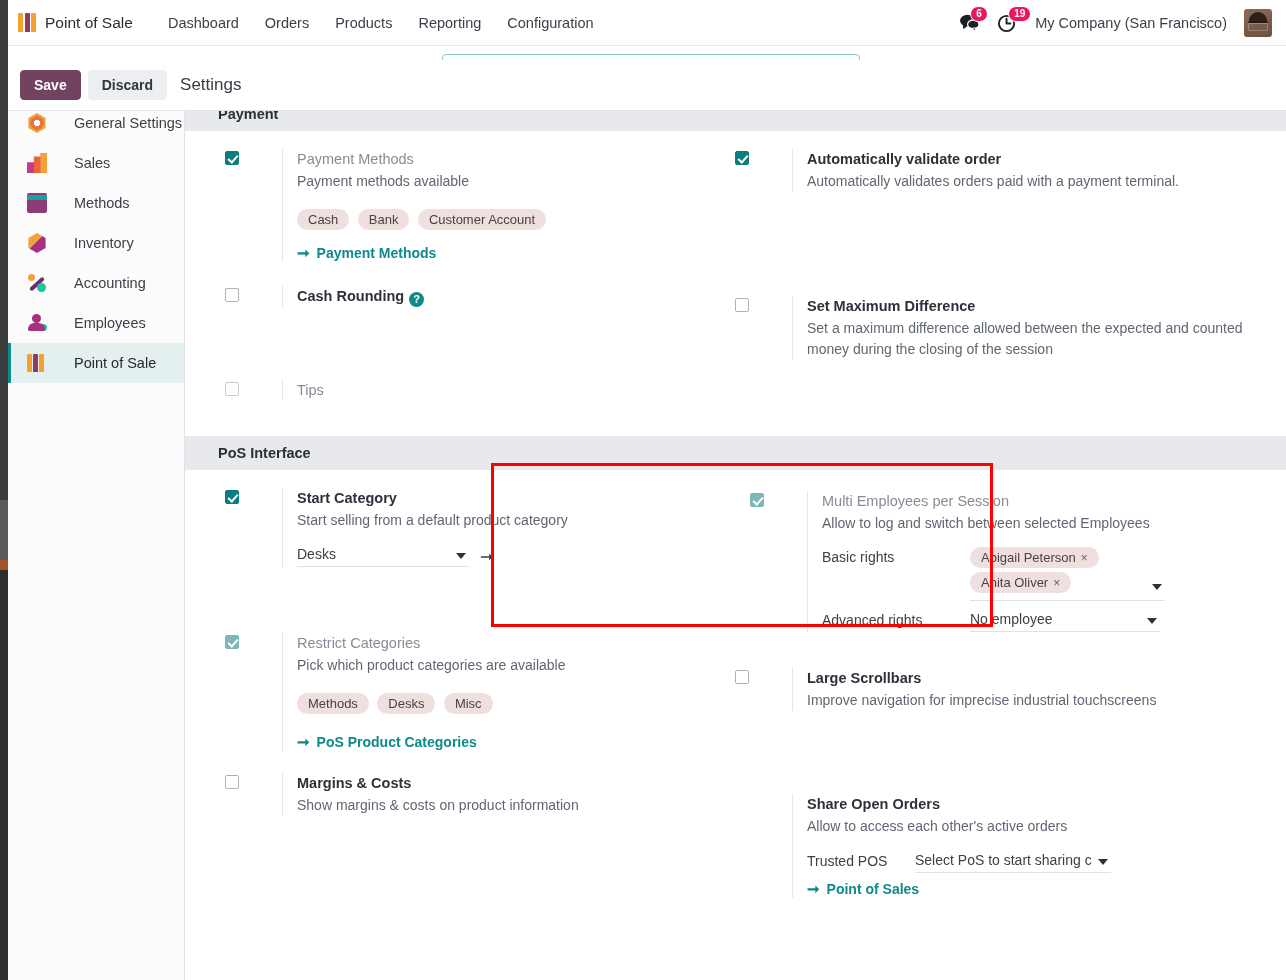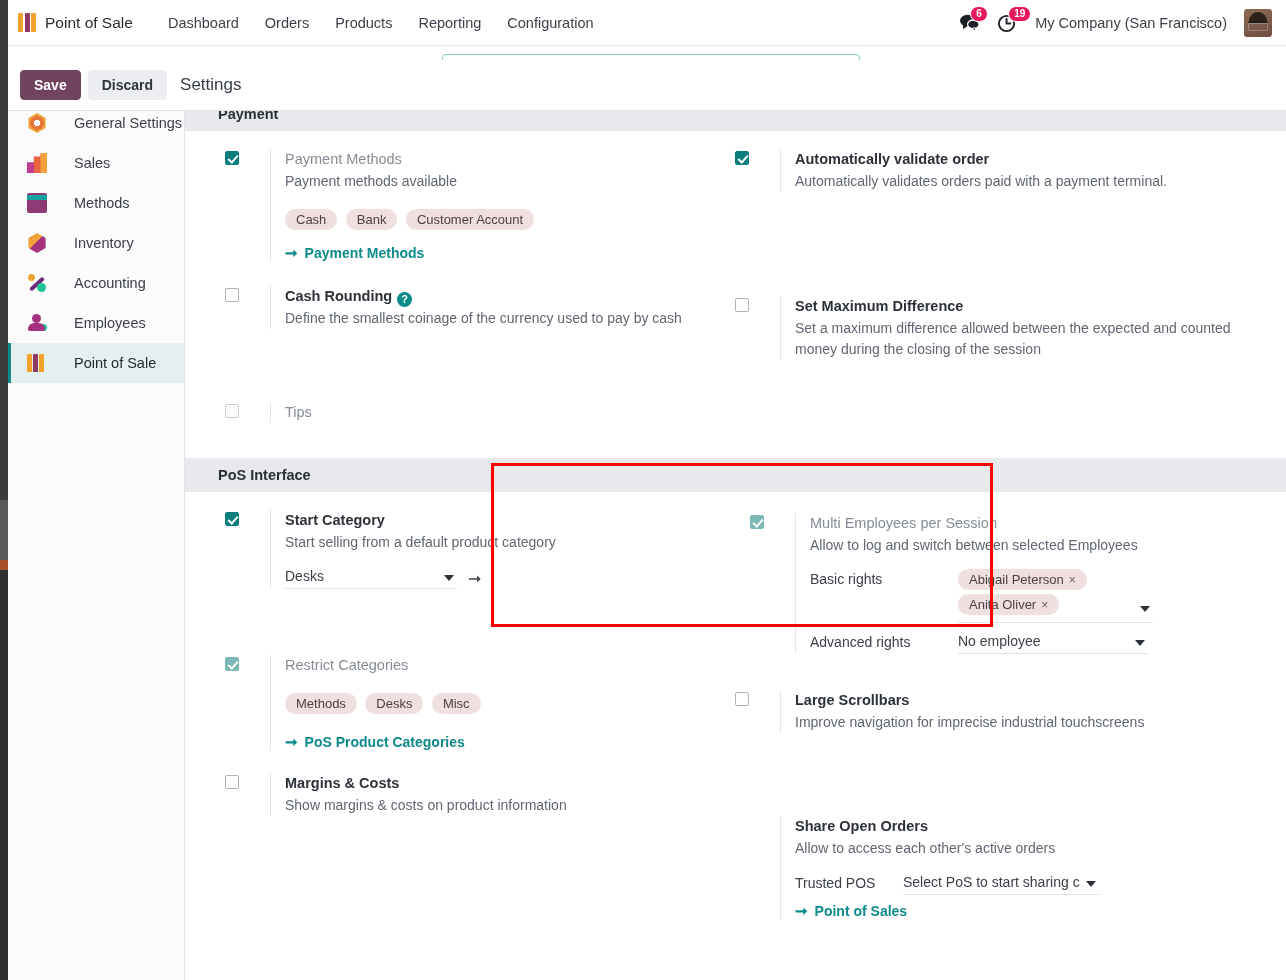--- a/index.html
+++ b/index.html
@@ -129,21 +129,21 @@
   }
   .sec-header {
     background: #e7e9ec; height: 34px; display: flex; align-items: center;
     padding-left: 33px; font-size: 14.5px; font-weight: bold; color: #2b2f38;
   }
   .sec-body { padding: 0 0 0 40px; }
   .row2 { display: flex; }
   .col { width: 510px; flex: none; }
 
   .setting {
-    display: flex; gap: 4px; padding-top: 18px; position: relative;
+    display: flex; gap: 16px; padding-top: 18px; position: relative;
   }
   .cb-wrap { width: 41px; flex: none; padding-top: 2px; }
   .cb {
     width: 14px; height: 14px; border-radius: 2px; border: 1px solid #adb2bb;
     background: #fff; cursor: pointer; position: relative; display: block;
   }
   .cb.checked { background: #0a7e7e; border-color: #0a7e7e; }
   .cb.checked::after {
     content: ""; position: absolute; left: 3.5px; top: 1px;
     width: 4px; height: 8px; border: solid #fff; border-width: 0 2px 2px 0;
@@ -338,21 +338,20 @@
         </div>
 
         <div class="setting" style="padding-top:24px">
           <div class="cb-wrap">
               <span class="cb"></span>
             </div>
           <div class="setting-body">
             <div class="s-title">
               <span>Cash Rounding</span><span class="help-ico">?</span>
             </div>
-            <div class="s-desc">Define the smallest coinage of the currency used to pay by cash</div>
           </div>
         </div>
 
         <div class="setting" style="padding-top:73px">
           <div class="cb-wrap">
               <span class="cb disabled"></span>
             </div>
           <div class="setting-body">
             <div class="s-title dim">Tips</div>
           </div>
@@ -405,20 +404,21 @@
             </div>
           </div>
         </div>
 
         <div class="setting" style="padding-top:66px">
           <div class="cb-wrap">
               <span class="cb checked muted"></span>
             </div>
           <div class="setting-body">
             <div class="s-title dim">Restrict Categories</div>
+            <div class="s-desc">Pick which product categories are available</div>
             <div class="tags" style="max-width:340px">
               <span class="tag">Methods</span>
               <span class="tag">Desks</span>
               <span class="tag">Misc</span>
             </div>
             <div class="int-link" style="margin-top:14px">
               <span class="arr">➞</span>
               <span>PoS Product Categories</span>
             </div>
           </div>

